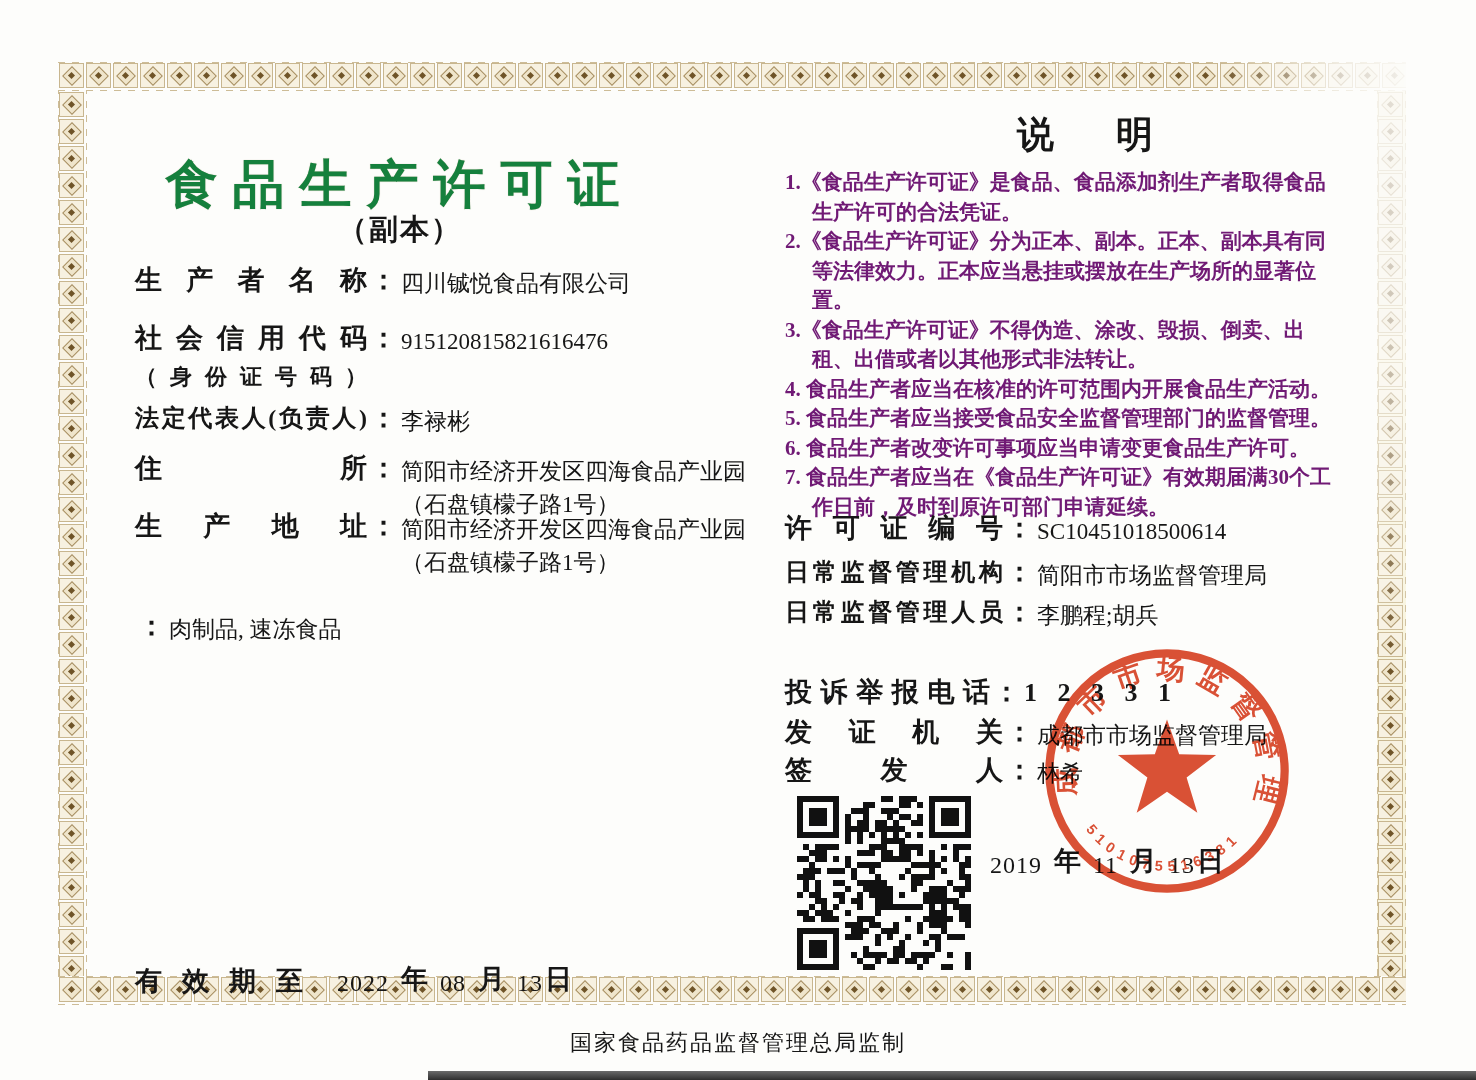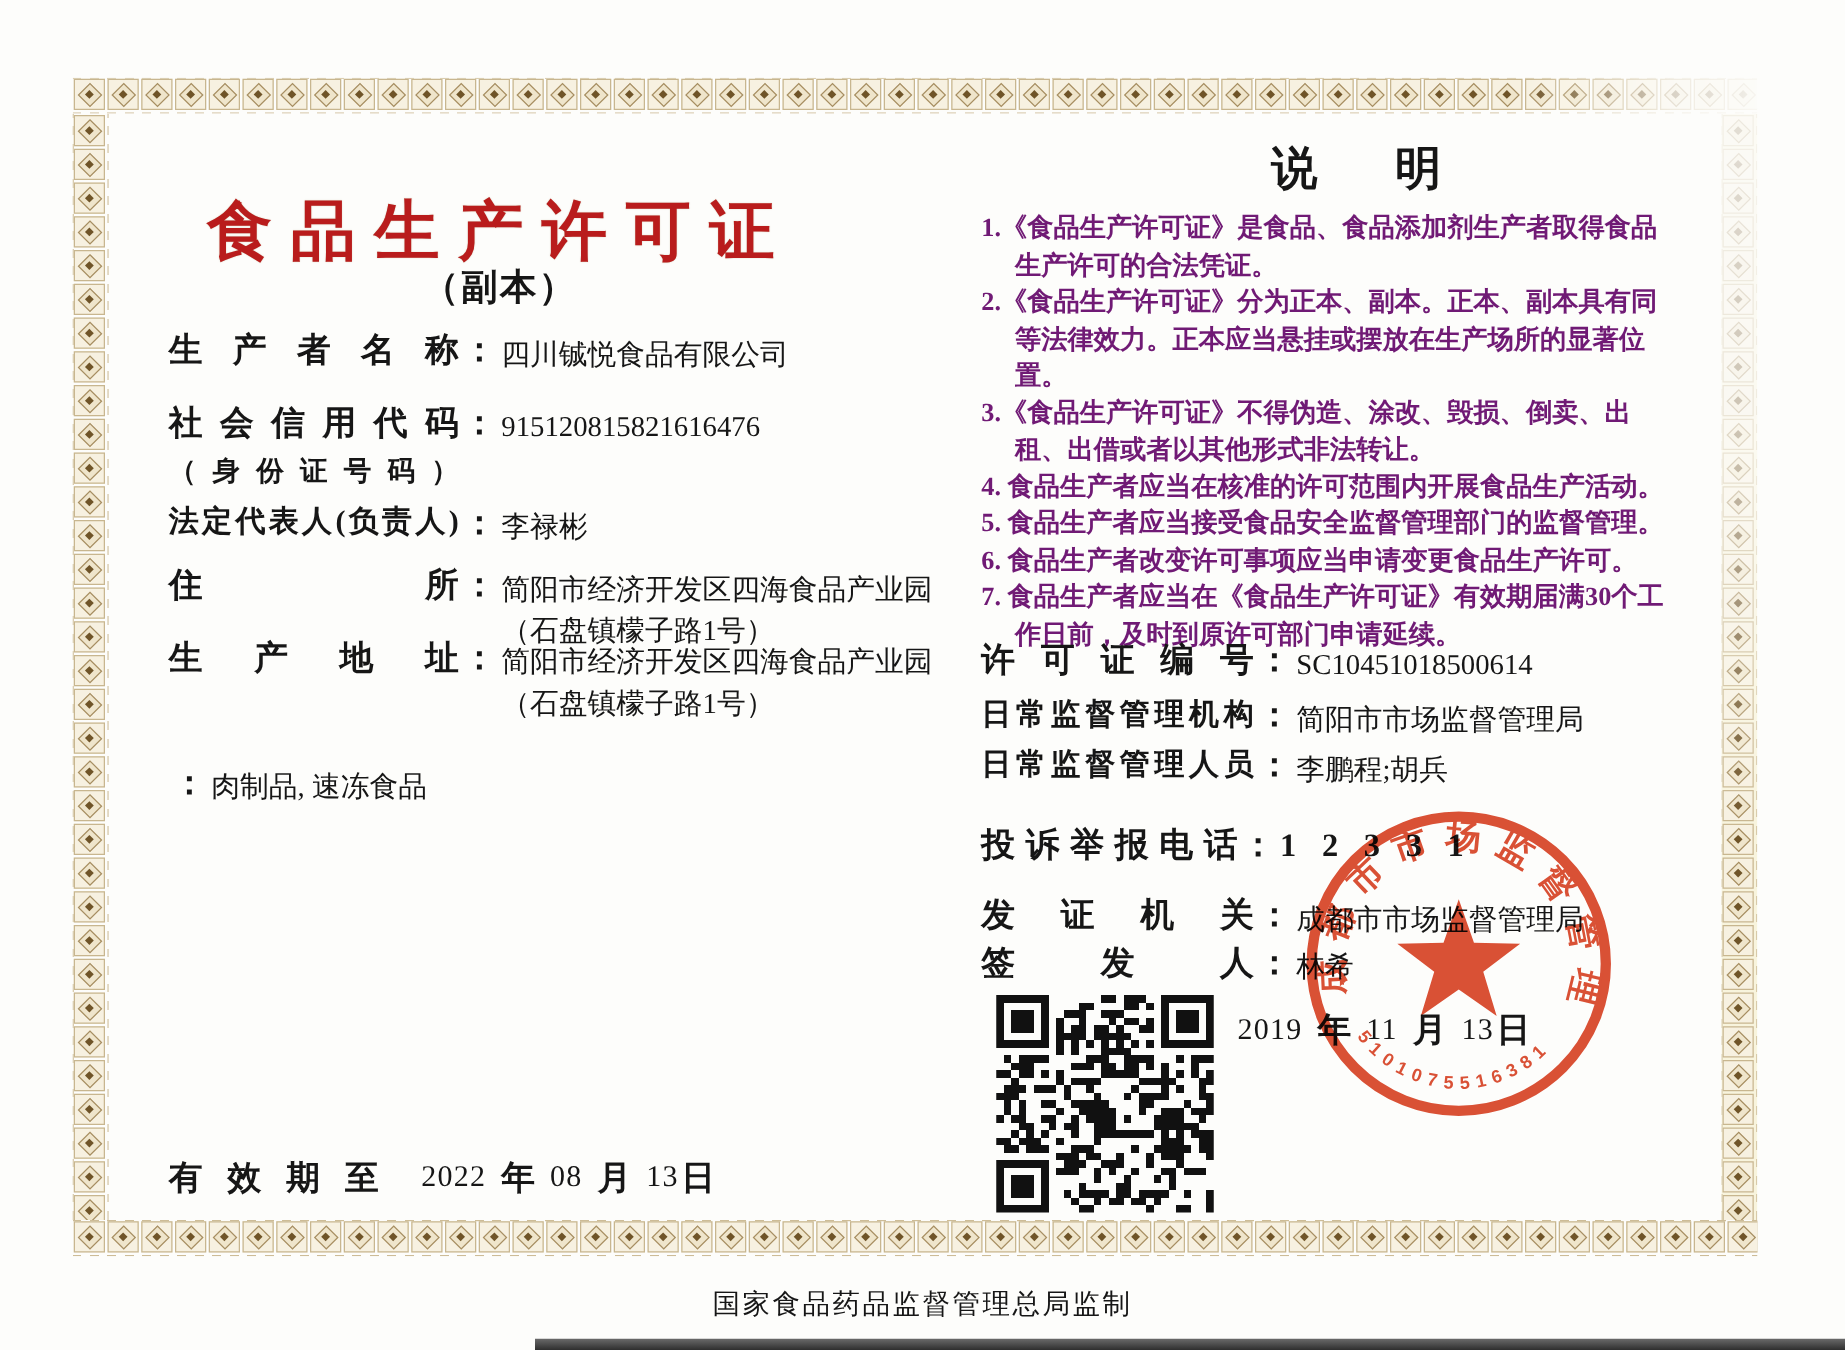--- a/index.html
+++ b/index.html
@@ -61,21 +61,21 @@
   .w218{width:218px;}
   .sublbl{display:block;font-weight:700;font-size:22px;margin-top:8px;
     text-align:justify;text-align-last:justify;width:232px;}
 
   
   #notes-list{left:785px;top:168px;width:560px;font-size:21px;font-weight:700;
     line-height:29.5px;color:#701a75;}
   .note{padding-left:27px;text-indent:-27px;}
 
   
-  .dateline{position:absolute;display:flex;align-items:center;white-space:nowrap;}
+  .dateline{position:absolute;display:flex;align-items:flex-end;white-space:nowrap;margin-top:37px;}
   .dnum{font-size:24px;letter-spacing:1px;}
   .dunit{font-size:27px;font-weight:700;}
   .dateline>span{margin-right:12px;}
 
   
   #qr{left:797px;top:796px;width:174px;height:174px;z-index:2;}
   #stamp{left:1038px;top:642px;width:258px;height:258px;z-index:5;
     mix-blend-mode:multiply;opacity:.92;}
   #footer-text{left:0;top:1028px;width:1476px;text-align:center;
     font-size:22px;font-weight:400;letter-spacing:2px;}
@@ -751,21 +751,21 @@
     <span class="tile">
       <span class="dm"></span>
       <span class="dt"></span>
     </span>
     <span class="tile">
       <span class="dm"></span>
       <span class="dt"></span>
     </span>
   </div>
 
-<div id="cert-title" class="abs" style="color: #b91c1c;">食品生产许可证</div>
+<div id="cert-title" class="abs" style="color: #15803d;">食品生产许可证</div>
 <div id="cert-subtitle" class="abs">（副本）</div>
 
 <div class="row" style="left:135px;top:264px;width:640px">
   <span class="lbl w232">生产者名称</span>
   <span class="colon">：</span>
   <span class="val">四川铖悦食品有限公司</span>
 </div>
 
 <div class="row" style="left:135px;top:322px;width:640px">
   <span style="flex:0 0 auto">
@@ -833,21 +833,21 @@
   <span class="colon">：</span>
   <span class="val">简阳市市场监督管理局</span>
 </div>
 
 <div class="row" style="left:785px;top:596px;width:620px">
   <span class="lbl sm w218">日常监督管理人员</span>
   <span class="colon">：</span>
   <span class="val">李鹏程;胡兵</span>
 </div>
 
-<div class="row" style="left:785px;top:660px;width:620px">
+<div class="row" style="left:785px;top:676px;width:620px">
   <span class="lbl" style="width:205px">投诉举报电话</span>
   <span class="colon">：</span>
   <span class="val big">1 2 3 3 1</span>
 </div>
 
 <div class="row" style="left:785px;top:716px;width:620px">
   <span class="lbl w218">发证机关</span>
   <span class="colon">：</span>
   <span class="val">成都市市场监督管理局</span>
 </div>

